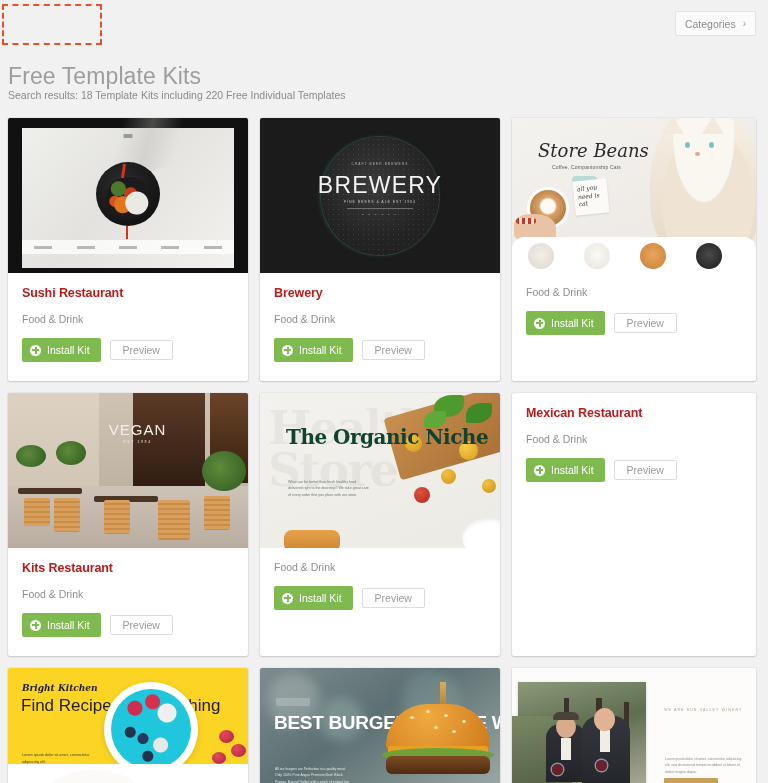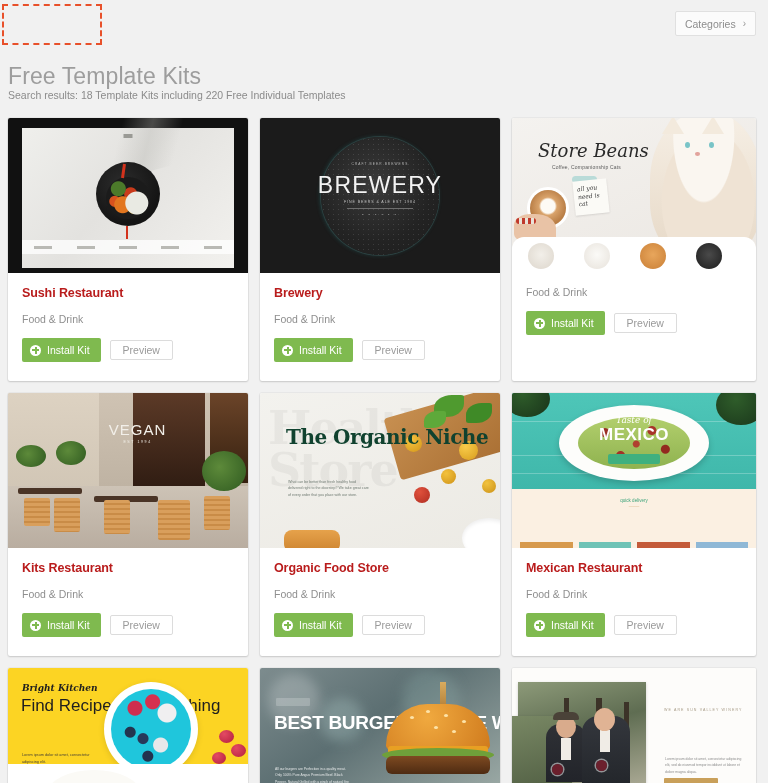--- a/index.html
+++ b/index.html
@@ -701,54 +701,32 @@
         <div class="fruit f2"></div>
         <div class="fruit f3"></div>
       <div class="fruit f4"></div>
         <div class="fruit f5"></div>
       <div class="bowl"></div>
         <div class="bread"></div>
       <div class="ttl">The Organic Niche</div>
       <div class="body">What can be better than fresh healthy food delivered right to the doorstep? We take great care of every order that you place with our store.</div>
     </div>
     <div class="card-body">
-      <div class="card-title">Organic Food Store</div>
       <div class="card-cat">Food &amp; Drink</div>
       <div class="btn-row">
         <button class="btn-install">
           <span class="plus-ic"></span>
           <span>Install Kit</span>
         </button>
         <button class="btn-preview">Preview</button>
       </div>
     </div>
   </div>
 
   <div class="card">
-    <div class="thumb t-mex">
-      <div class="plank pk1"></div>
-        <div class="plank pk2"></div>
-        <div class="plank pk3"></div>
-      <div class="avo a1"></div>
-        <div class="avo a2"></div>
-      <div class="dish"></div>
-        <div class="guac"></div>
-      <div class="taste">Taste of</div>
-      <div class="mexico">MEXICO</div>
-      <div class="cta"></div>
-      <div class="quick">
-        <span>quick delivery</span><b>———</b>
-      </div>
-      <div class="strip">
-          <i></i>
-          <i></i>
-          <i></i>
-          <i></i>
-        </div>
-    </div>
     <div class="card-body">
       <div class="card-title">Mexican Restaurant</div>
       <div class="card-cat">Food &amp; Drink</div>
       <div class="btn-row">
         <button class="btn-install">
           <span class="plus-ic"></span>
           <span>Install Kit</span>
         </button>
         <button class="btn-preview">Preview</button>
       </div>

